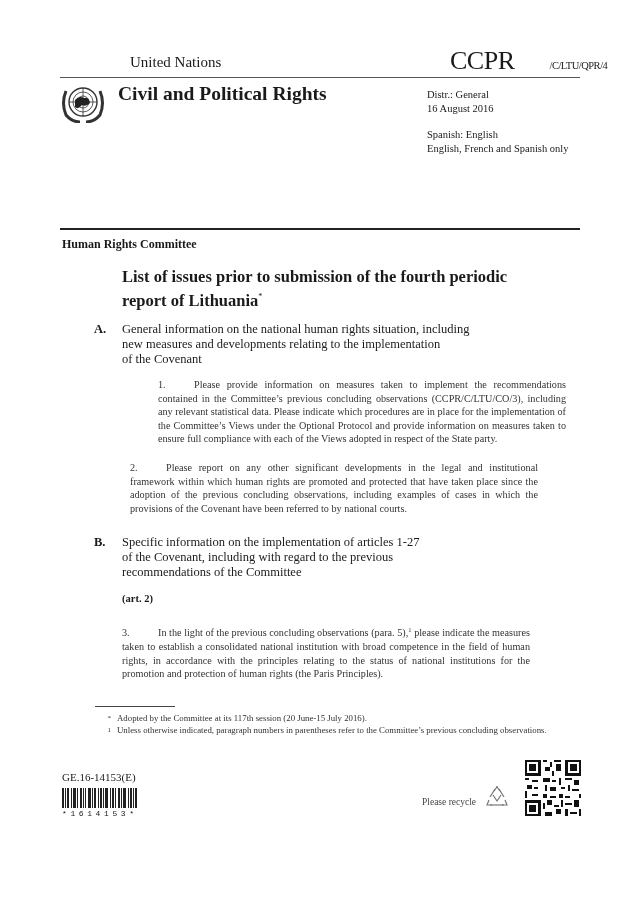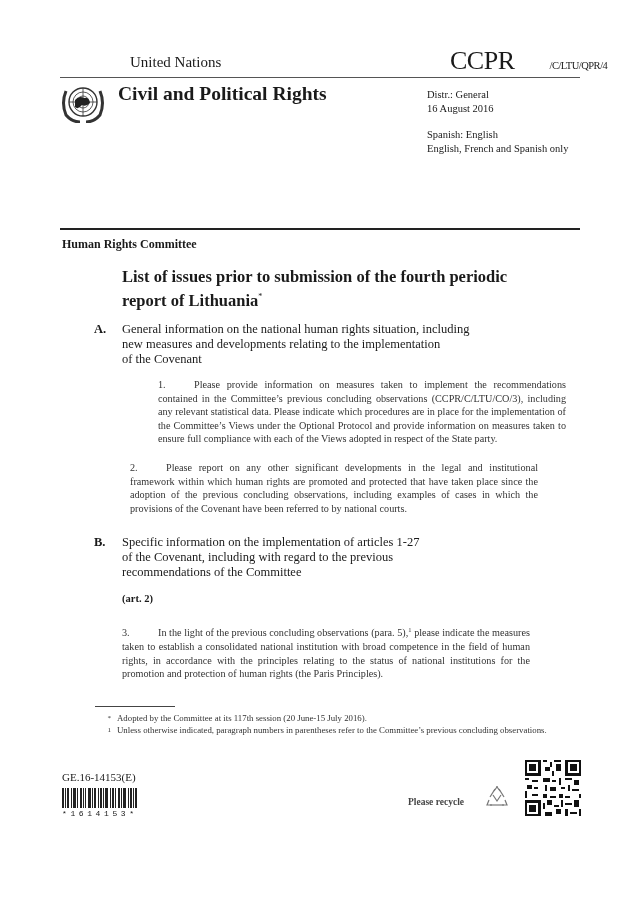--- a/index.html
+++ b/index.html
@@ -24,21 +24,21 @@
   .para .num { display: inline-block; width: 36px; }
   .para sup { font-size: 6.5px; }
   .subhead { font-size: 10.5px; font-weight: bold; line-height: 13px; width: 410px; }
   .fn-rule { left: 95px; top: 706px; width: 80px; height: 1px; background: #444; }
   .fn { font-size: 8.8px; line-height: 12px; color: #333; }
   .fn .mark { display: inline-block; width: 15px; text-align: right; margin-right: 6px; font-size: 7px; vertical-align: top; }
   .jobno { left: 62px; top: 771px; font-size: 11px; }
   .barcode { left: 62px; top: 788px; width: 92px; height: 20px; display: flex; gap: 0; }
   .barcode span { display: block; height: 20px; background: #222; }
   .barcode-text { left: 62px; top: 809px; font-family: "Liberation Mono", monospace; font-size: 8px; letter-spacing: 3.6px; }
-  .recycle { left: 408px; top: 797px; font-size: 9.5px; font-weight: bold; color: #444; }
+  .recycle { left: 422px; top: 797px; font-size: 9.5px; font-weight: normal; color: #444; }
   .recycle-icon { left: 486px; top: 786px; width: 22px; height: 22px; }
   .qr { left: 525px; top: 760px; width: 56px; height: 56px; }
 </style>
 </head>
 <body>
 
 <div class="abs org">United Nations</div>
 <div class="abs symbol"><span>CCPR</span><span class="suffix">/C/LTU/QPR/4</span></div>
 <div class="abs rule-top"></div>
 

